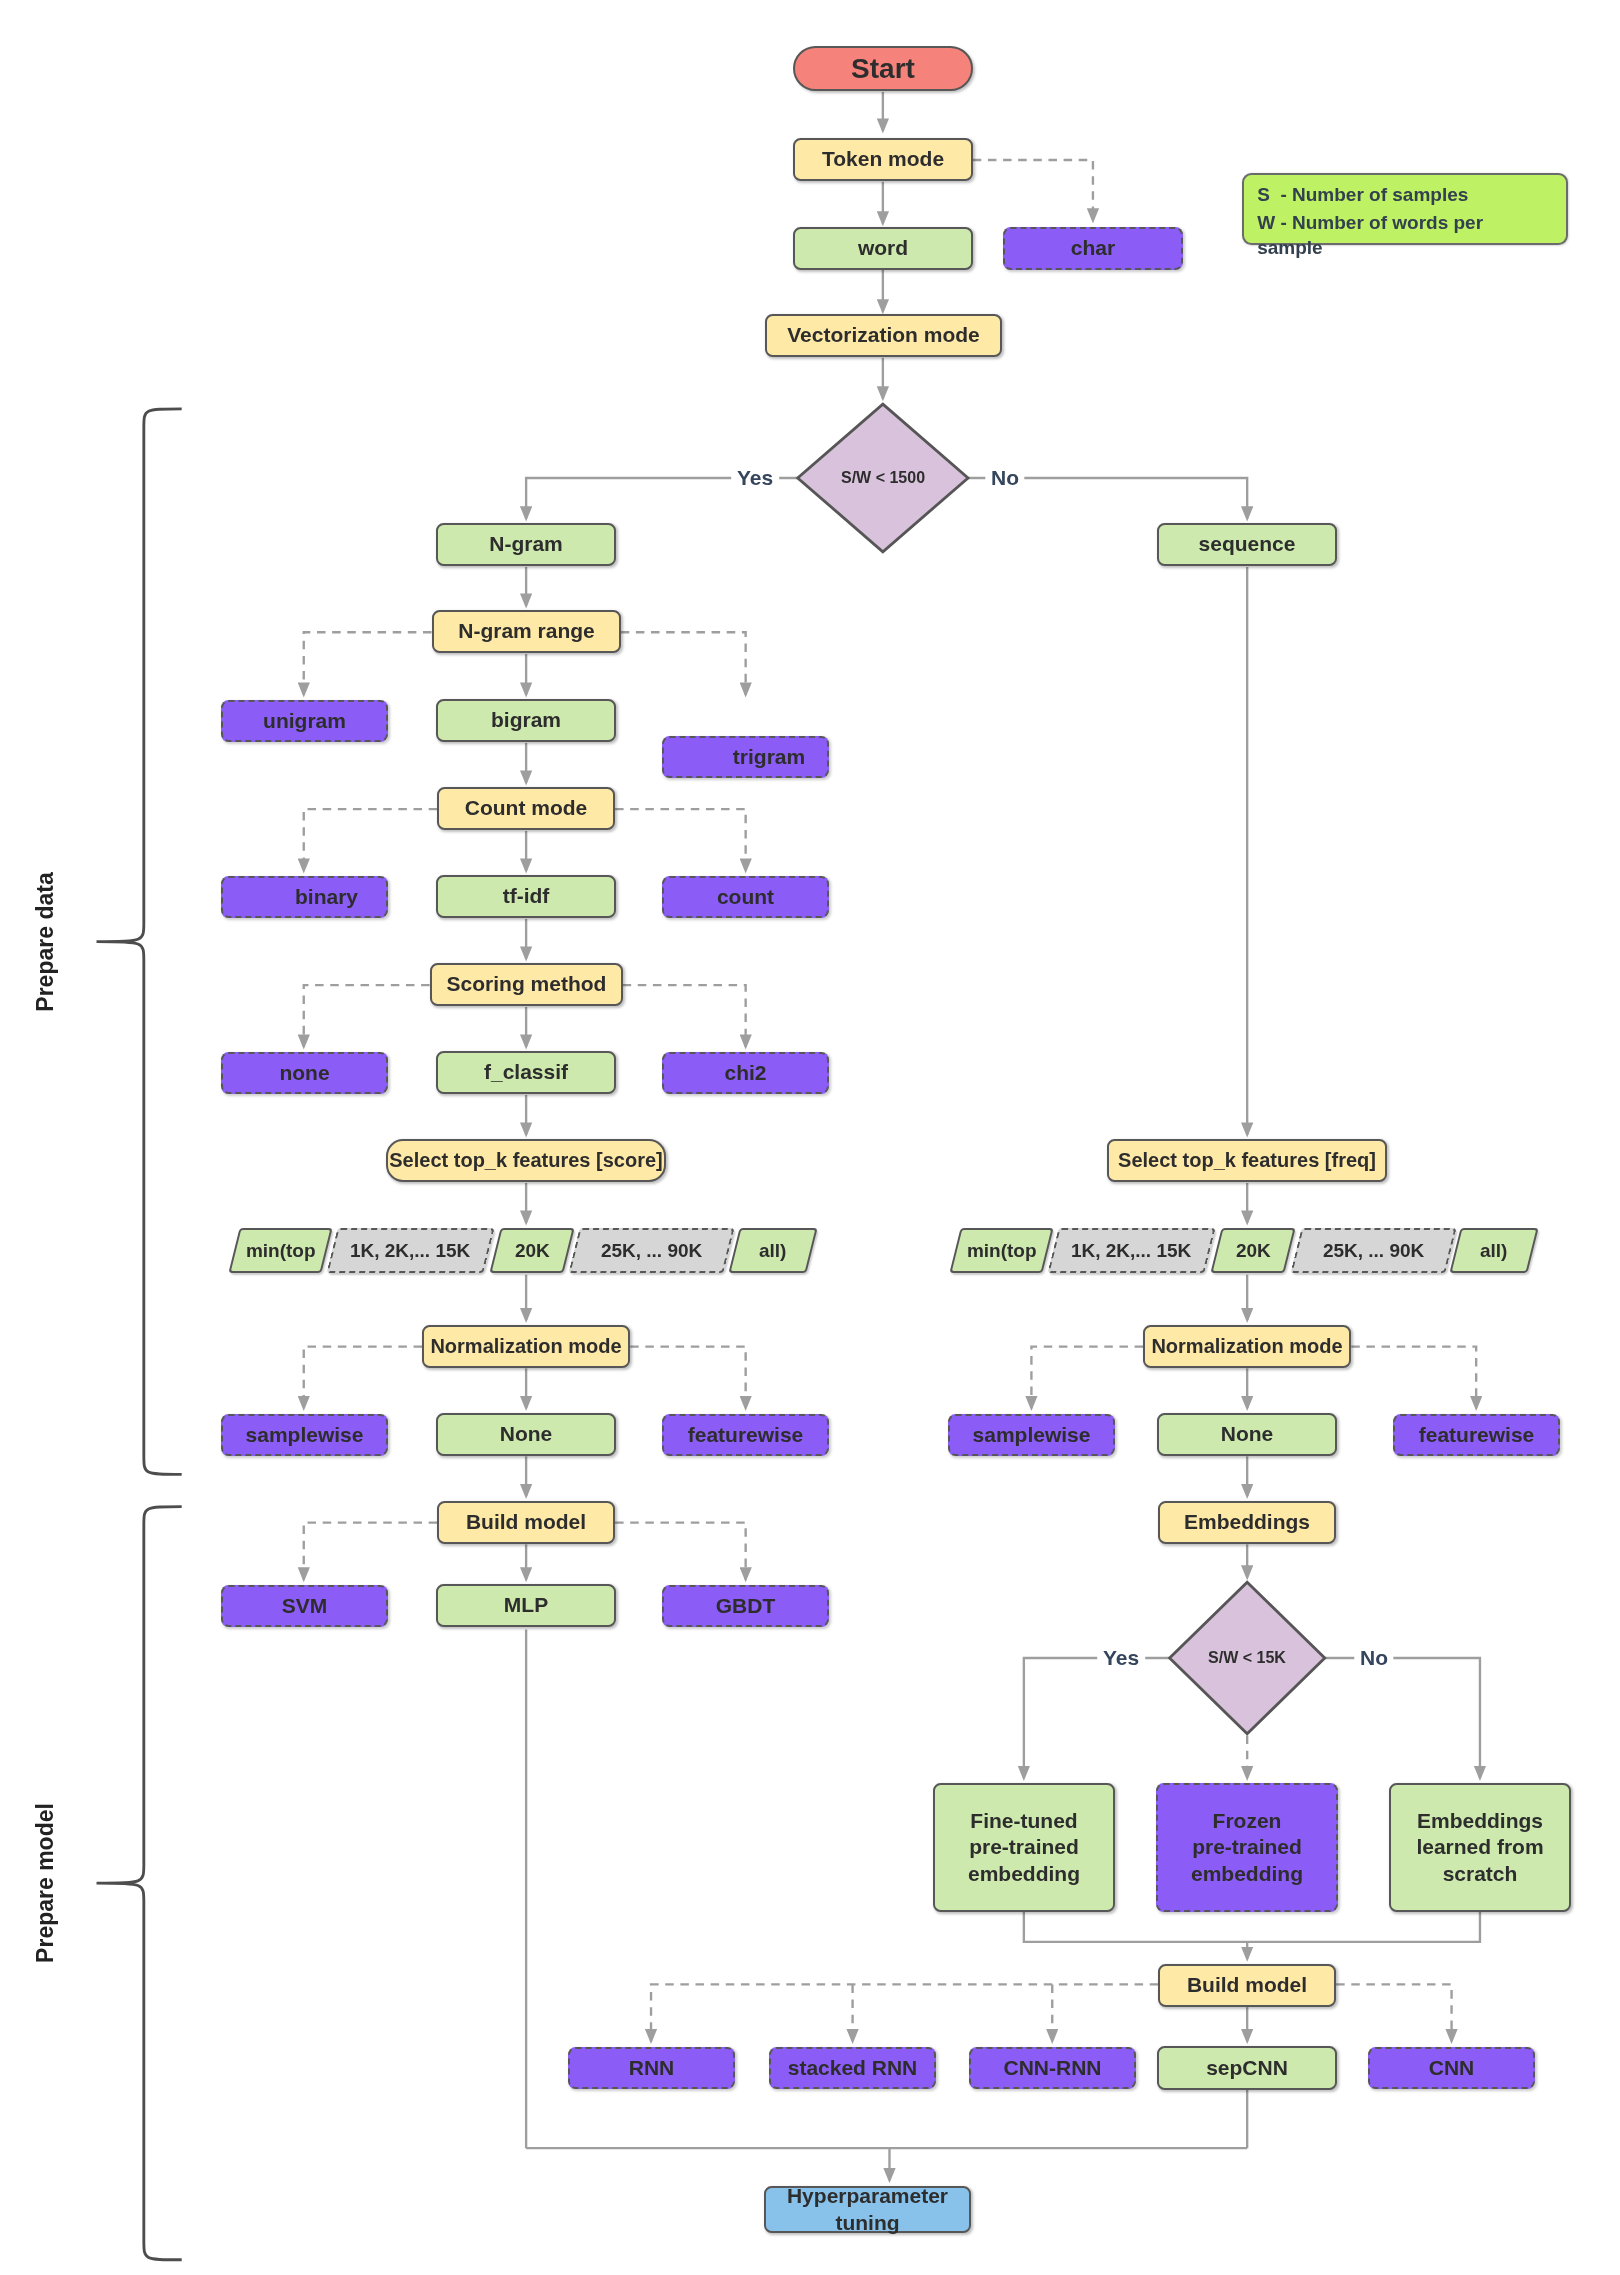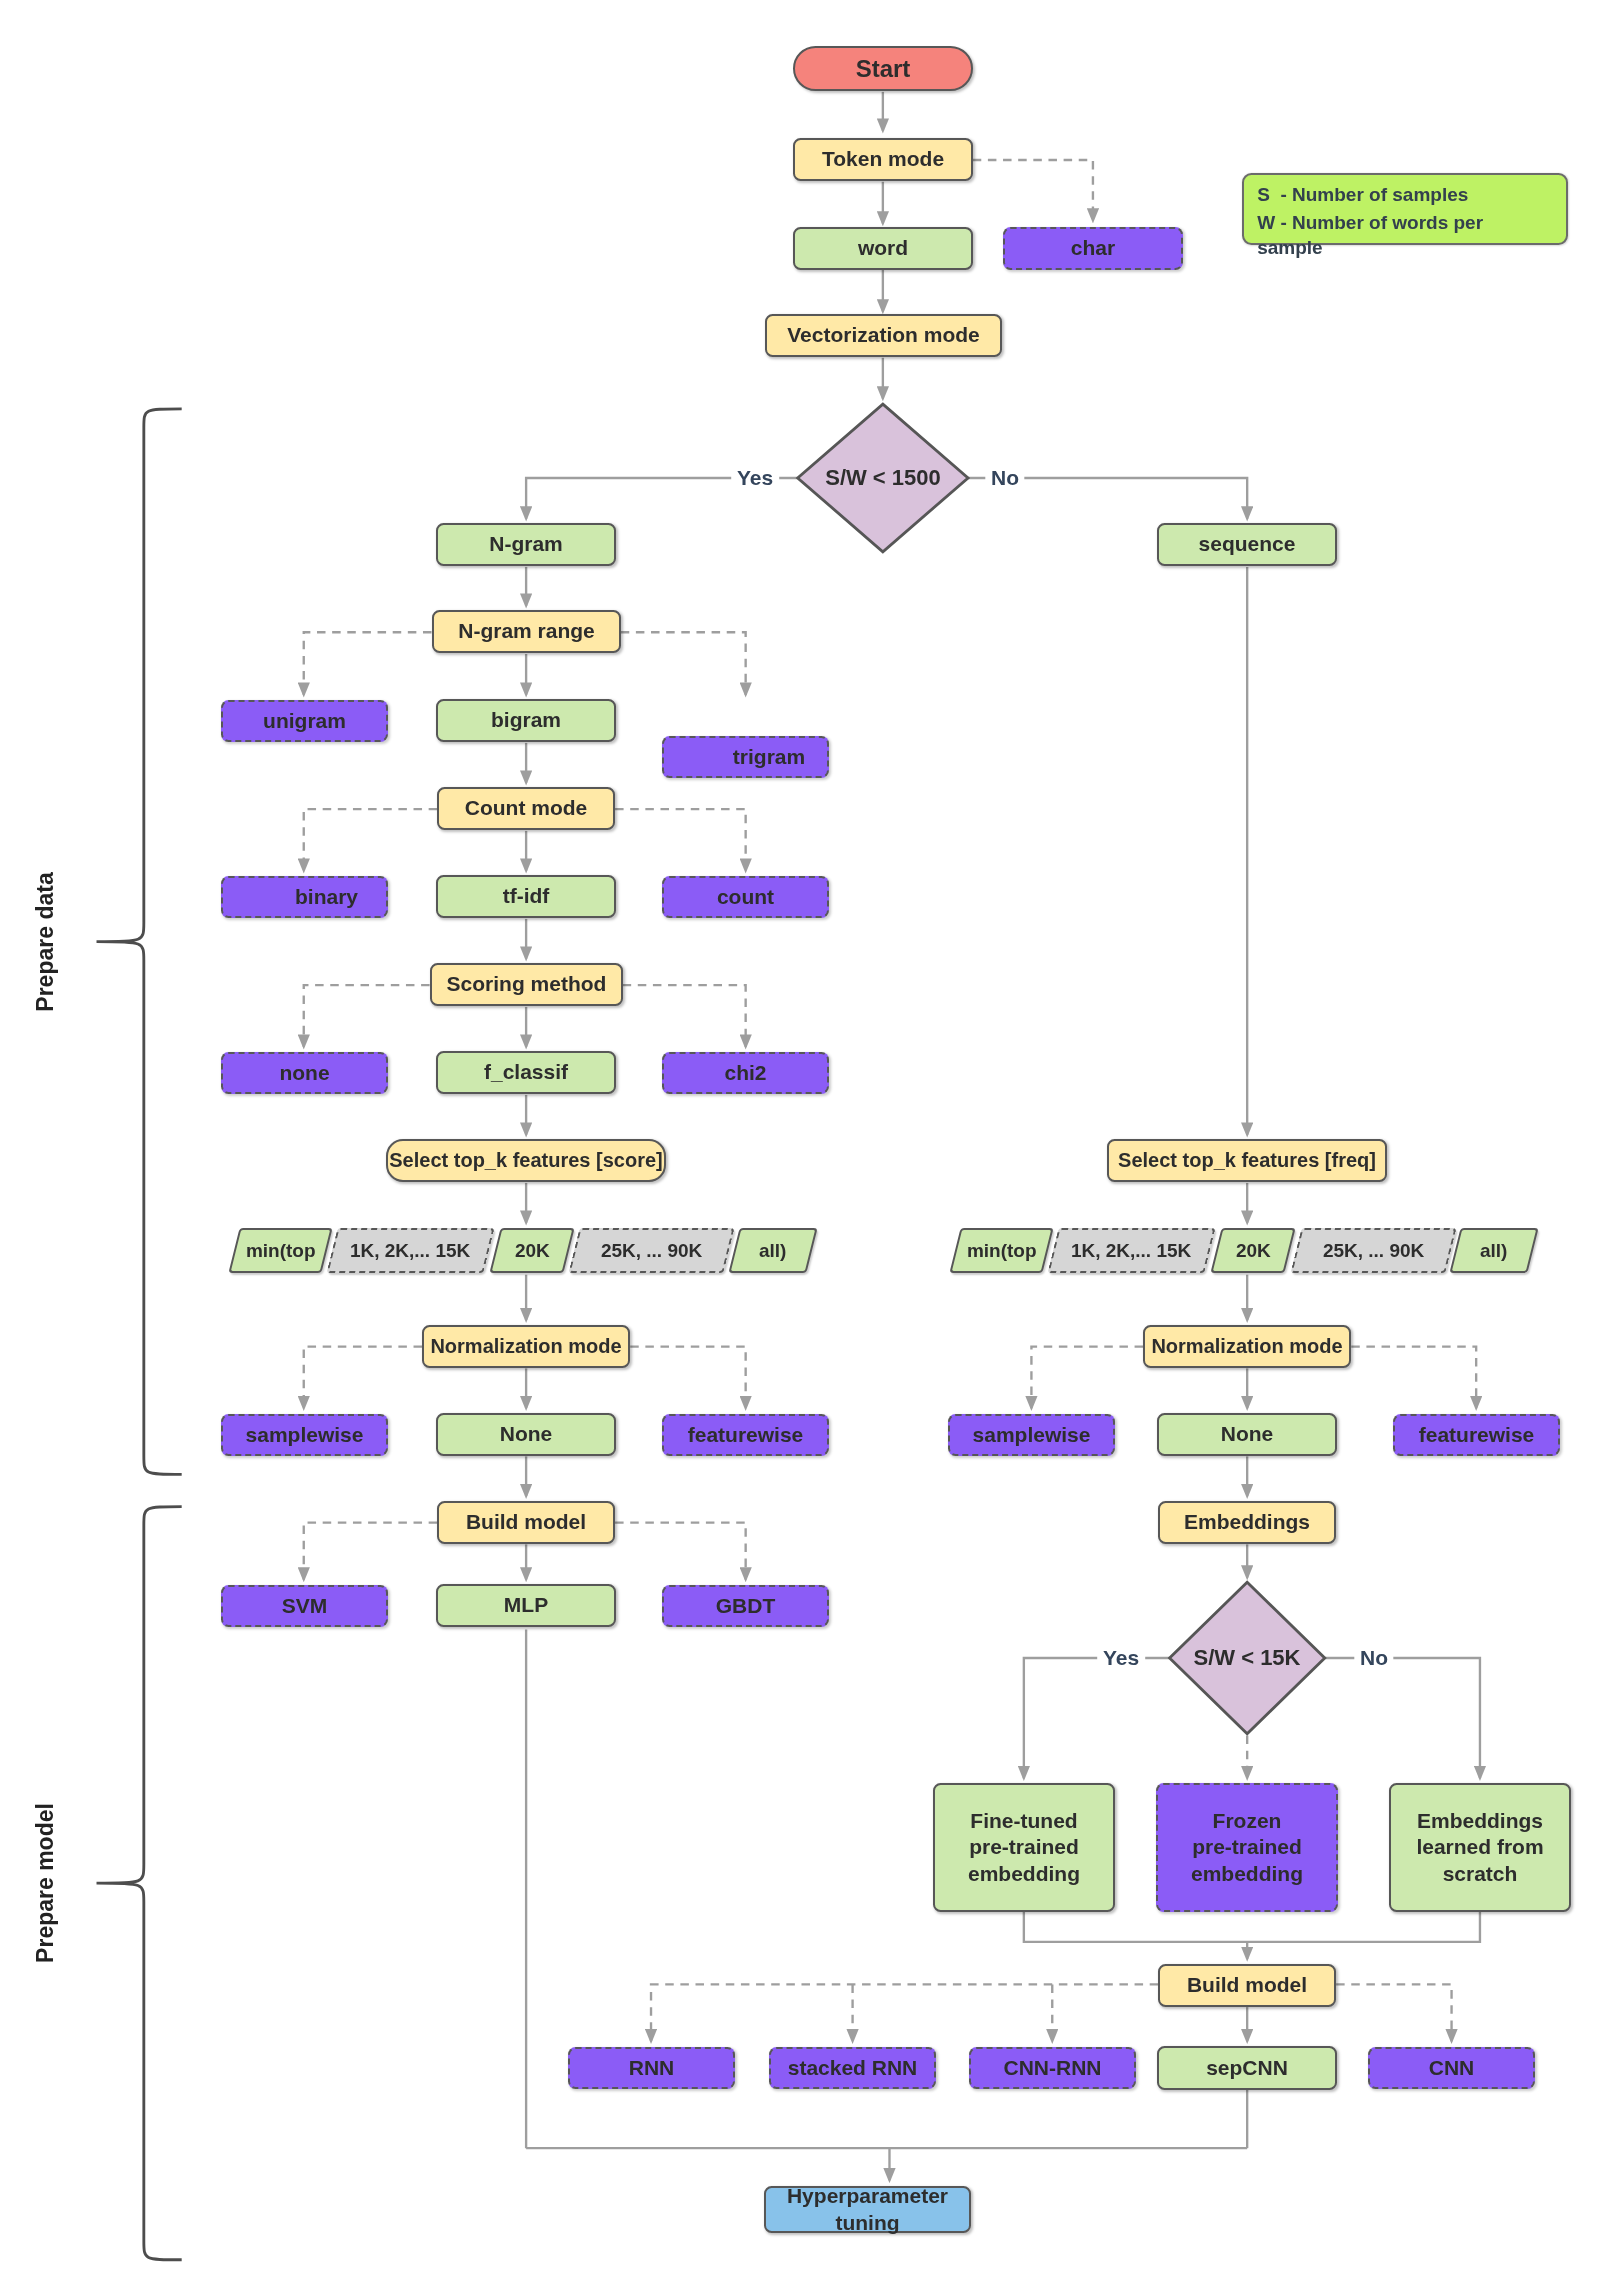--- a/index.html
+++ b/index.html
@@ -30,21 +30,21 @@
     box-sizing:border-box;display:flex;flex-direction:column;justify-content:space-between;
     padding:7.6px 13.2px;gap:3.8px;box-shadow:0.9px 0.9px 1.9px rgba(0,0,0,.15);
   }
   .legend div{font-weight:bold;font-size:19px;color:#33404d;white-space:pre-wrap;line-height:1.3;}
   .edge-label{
     position:absolute;z-index:3;transform:translate(-50%,-50%);
     background:#ffffff;padding:0 5.7px;font-weight:bold;font-size:21px;color:#34455c;
   }
   .diamond-label{
     position:absolute;z-index:3;transform:translate(-50%,-50%);
-    font-weight:bold;font-size:22px;color:#2d2d2d;white-space:nowrap;
+    font-weight:bold;font-size:16px;color:#2d2d2d;white-space:nowrap;
   }
   .side-label{
     position:absolute;z-index:3;transform:translate(-50%,-50%) rotate(-90deg);
     font-weight:bold;font-size:23px;color:#222;white-space:nowrap;
   }
 </style>
 </head>
 <body>
 
 <div class="canvas">
@@ -125,21 +125,21 @@
   </svg>
 
   <div class="legend" style="left:1242px;top:173px;width:326px;height:72px;">
     <div>S  - Number of samples</div>
     <div>W - Number of words per sample</div>
   </div>
 
   <div class="side-label" style="left:45px;top:942px;">Prepare data</div>
   <div class="side-label" style="left:45px;top:1883px;">Prepare model</div>
 
-  <div class="node salmon" style="left:793px;top:46px;width:180px;height:45px;font-size:24px;">Start</div>
+  <div class="node salmon" style="left:793px;top:46px;width:180px;height:45px;font-size:28px;">Start</div>
   <div class="node yellow" style="left:793px;top:138px;width:180px;height:43px;">Token mode</div>
   <div class="node green" style="left:793px;top:227px;width:180px;height:43px;">word</div>
   <div class="node gray" style="left:1003px;top:227px;width:180px;height:43px;">char</div>
   <div class="node yellow" style="left:765px;top:314px;width:237px;height:43px;">Vectorization mode</div>
 
   <div class="diamond-label" style="left:883px;top:478px;">S/W &lt; 1500</div>
   <div class="edge-label" style="left:755px;top:478px;">Yes</div>
   <div class="edge-label" style="left:1005px;top:478px;">No</div>
 
   <div class="node green" style="left:436px;top:523px;width:180px;height:43px;">N-gram</div>

